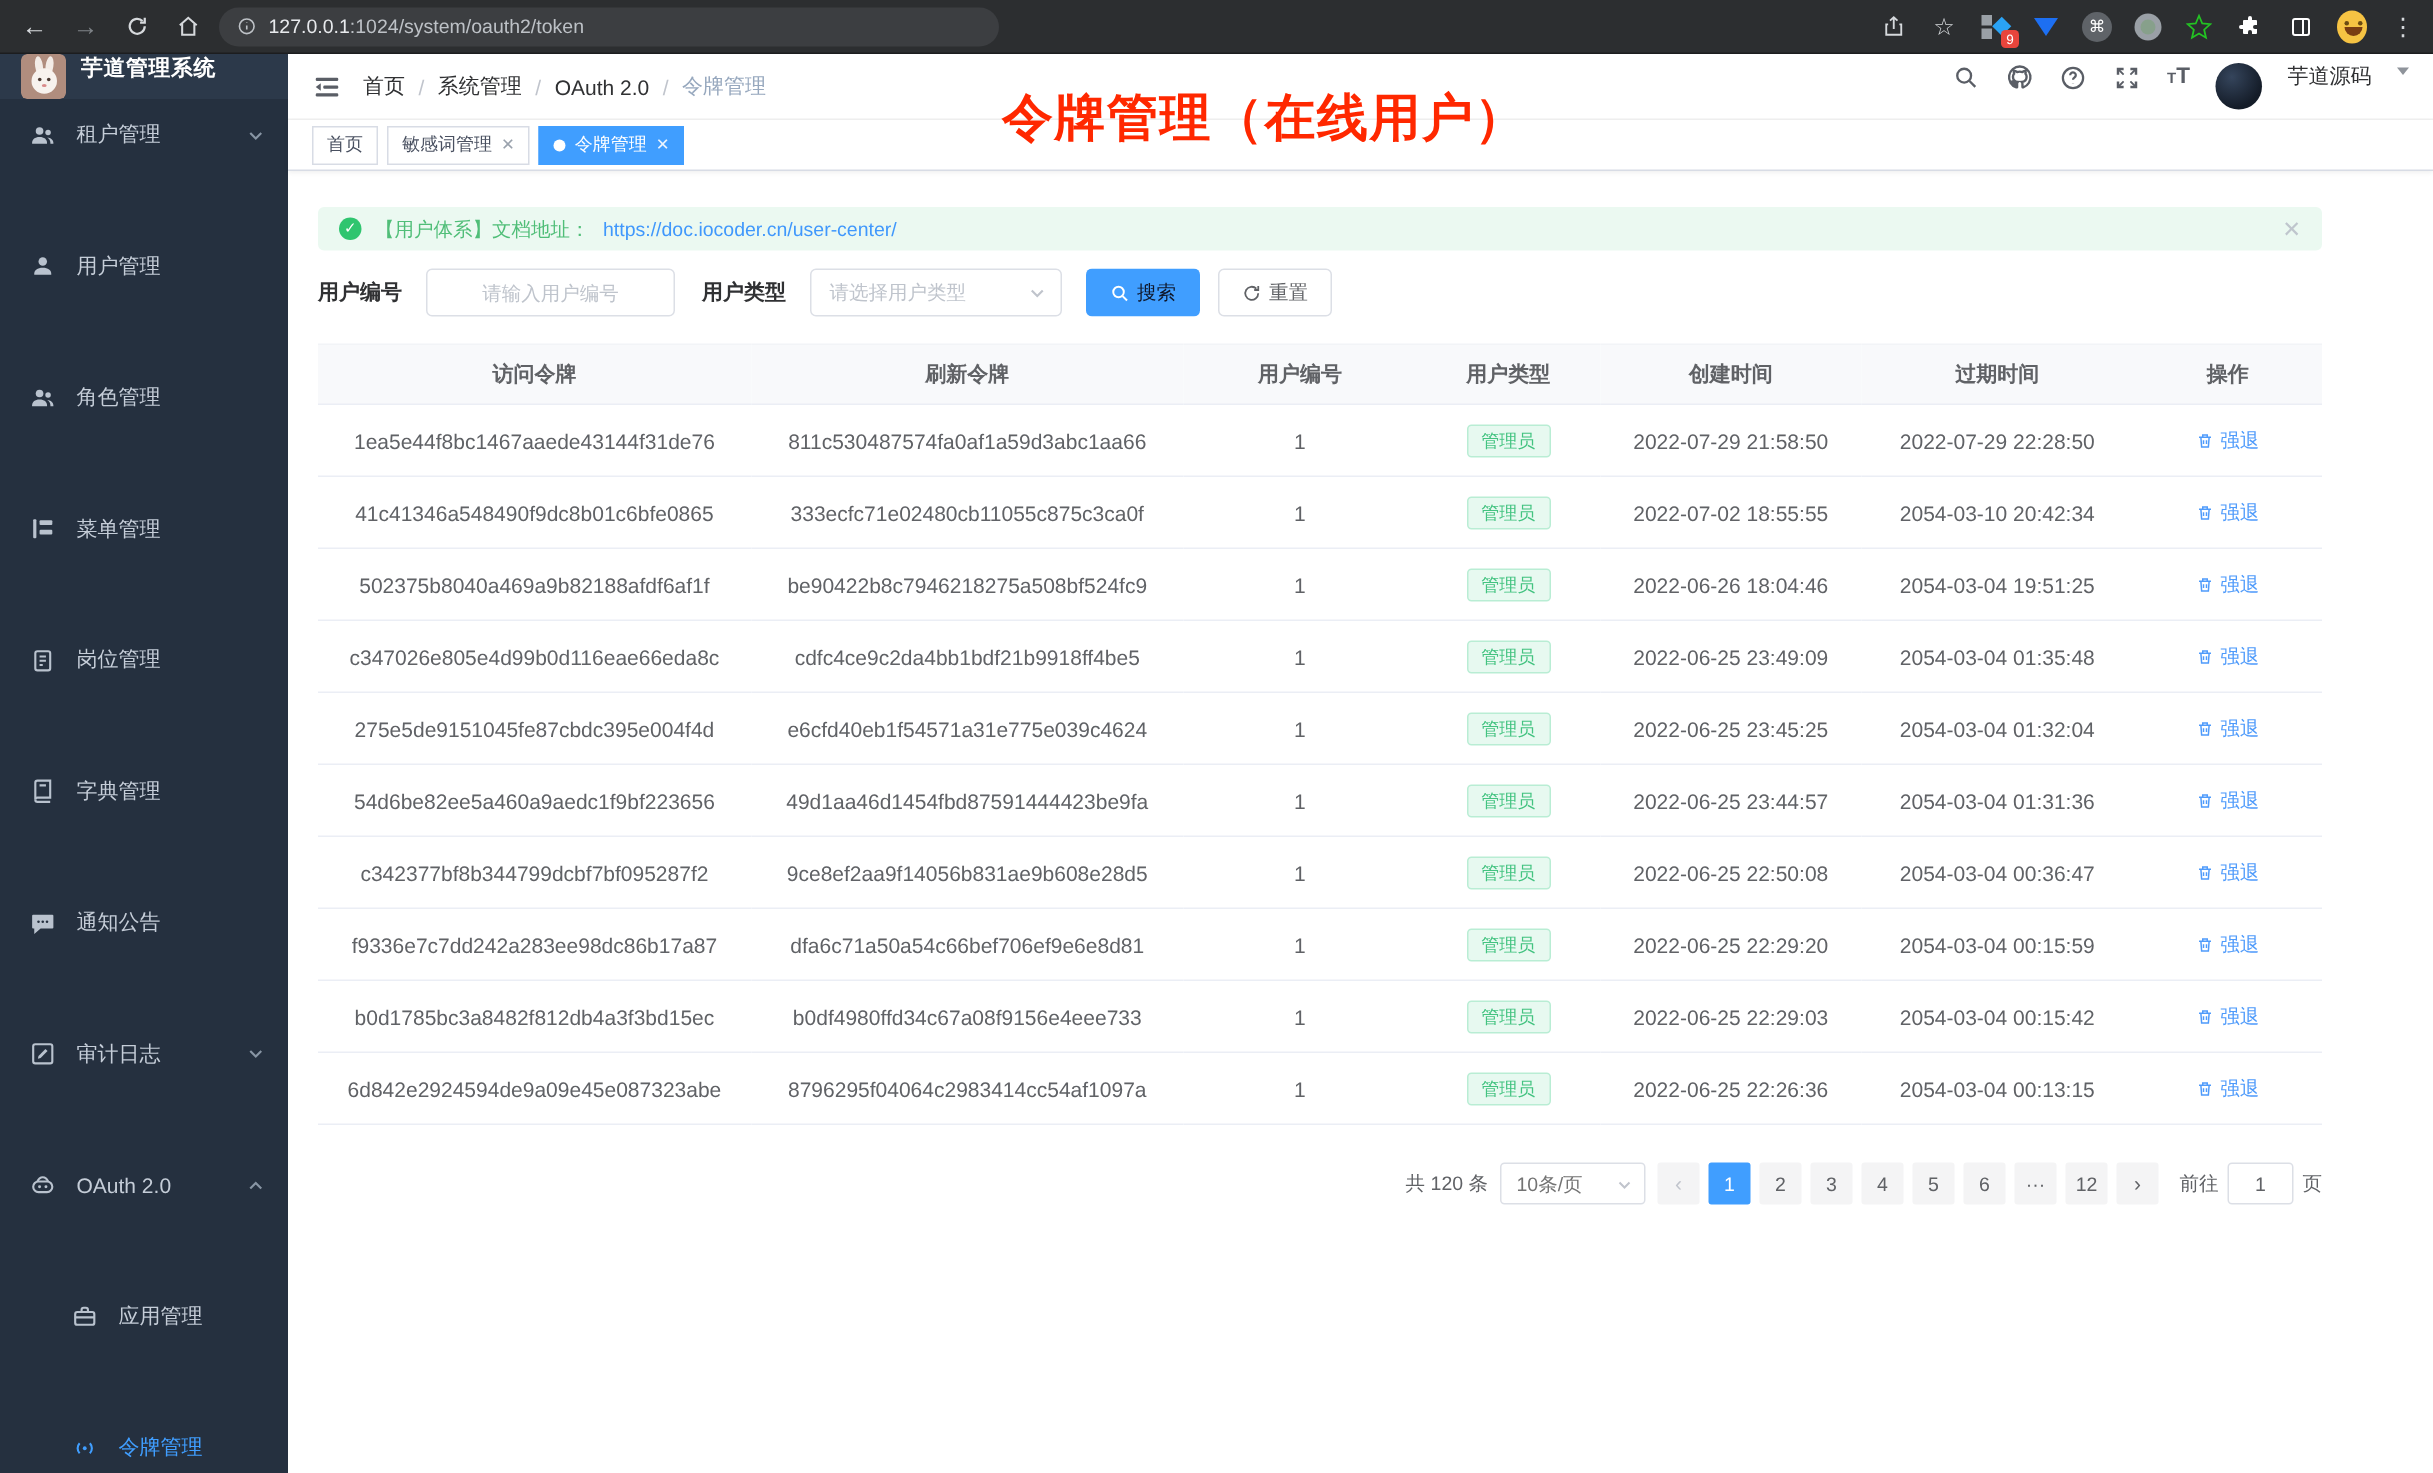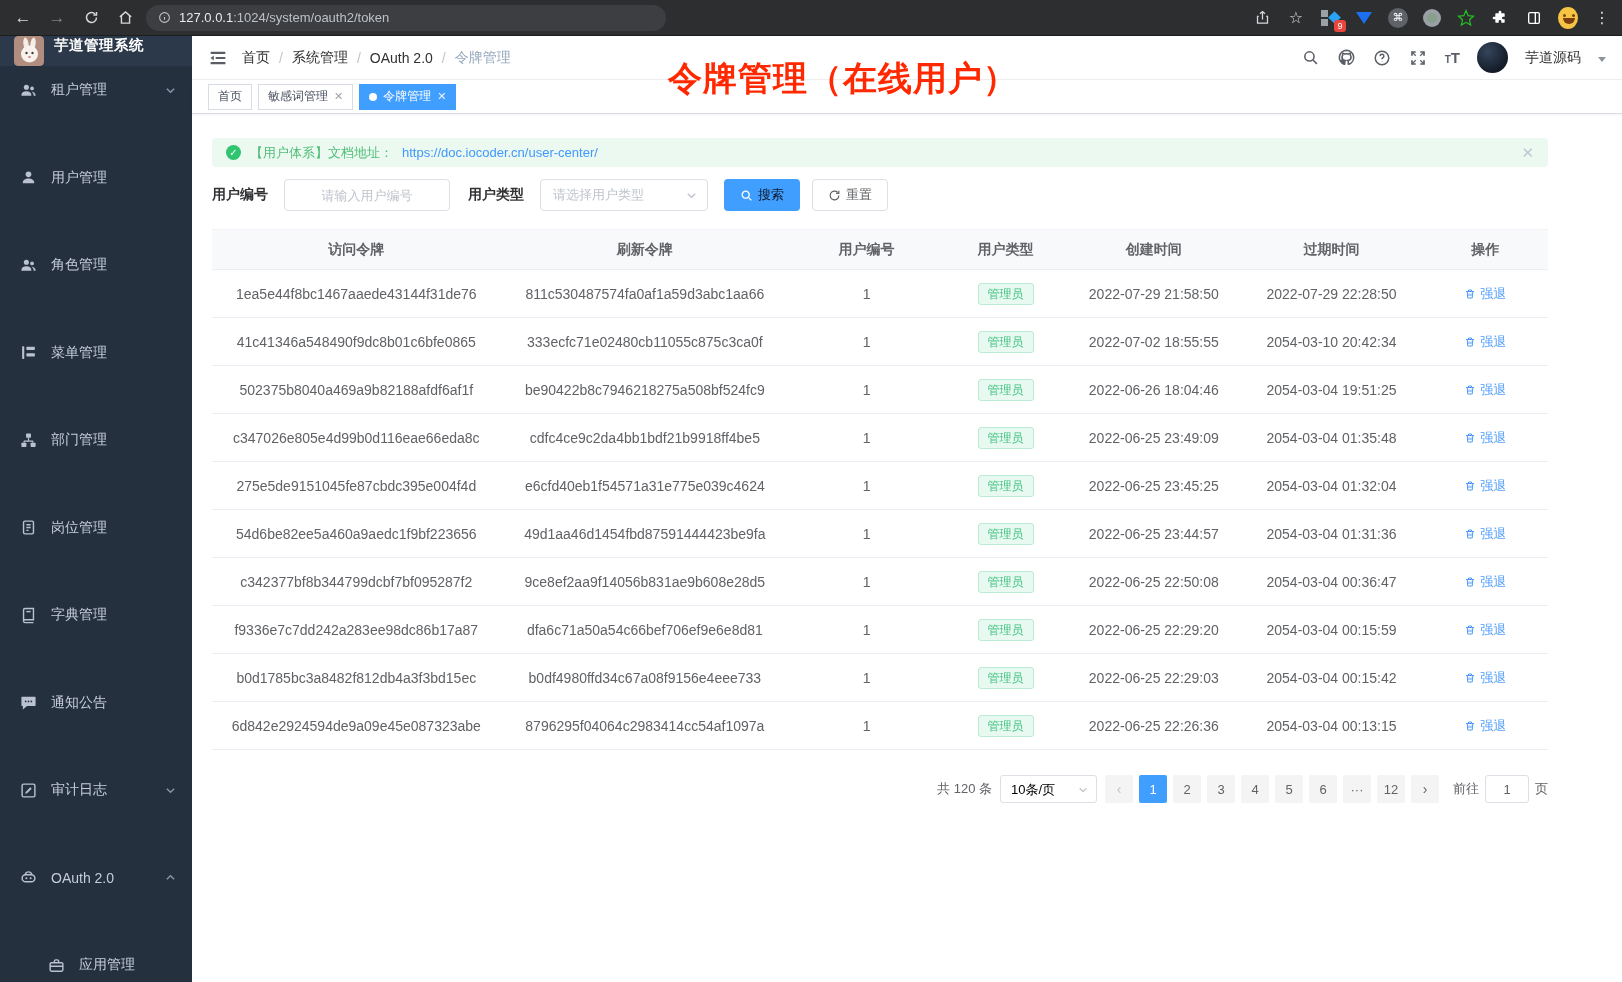--- a/index.html
+++ b/index.html
@@ -44,21 +44,21 @@
   .menu-lower .mitem { height:54px; }
 
   .main { flex:1; display:flex; flex-direction:column; background:#fff; min-width:0; }
 
   
   .navbar { height:44px; display:flex; align-items:center; padding:0 16px; gap:14px; border-bottom:1px solid #f0f0f0; }
   .hamburger { width:20px; height:20px; color:#5a5e66; cursor:pointer; }
   .breadcrumb { display:flex; align-items:center; gap:9px; font-size:14px; color:#303133; }
   .breadcrumb .sep { color:#c0c4cc; }
   .breadcrumb .bc-last { color:#97a8be; }
-  .nav-right { margin-left:auto; display:flex; align-items:center; gap:17px; }
+  .nav-right { margin-left:auto; display:flex; align-items:flex-start; gap:17px; }
   .nicon { width:19px; height:19px; color:#5a5e66; display:flex; align-items:center; justify-content:center; cursor:pointer; }
   .tt { font-size:15px; color:#5a5e66; font-weight:bold; letter-spacing:0; }
   .tt small { font-size:10px; font-weight:bold; }
   .nav-avatar { width:31px; height:31px; border-radius:50%; background:radial-gradient(circle at 35% 30%, #35455c, #141c28 70%); cursor:pointer; }
   .nav-user { font-size:14px; color:#303133; }
   .caret-down { width:0; height:0; border-left:4px solid transparent; border-right:4px solid transparent; border-top:5px solid #8f949b; margin-top:3px; }
 
   
   .tagsbar { height:34px; display:flex; align-items:center; gap:6px; padding:0 16px; border-bottom:1px solid #d8dce5; box-shadow:0 1px 3px rgba(0,0,0,.06); }
   .tag { height:26px; display:flex; align-items:center; gap:6px; padding:0 9px; border:1px solid #d8dce5; background:#fff; color:#495060; font-size:12px; cursor:pointer; }
@@ -89,21 +89,21 @@
   
   table.grid { width:100%; border-collapse:collapse; table-layout:fixed; }
   .grid th { height:40px; background:#f8f9fb; color:#606266; font-size:14px; font-weight:bold; text-align:center; border-bottom:1px solid #ebeef5; border-top:1px solid #f2f4f7; }
   .grid td { height:48px; color:#606266; font-size:14px; text-align:center; border-bottom:1px solid #ebeef5; white-space:nowrap; overflow:hidden; }
   .badge { display:inline-block; background:#e7f9f0; border:1px solid #b9edd4; color:#43c380; font-size:12px; border-radius:3px; padding:2px 9px; line-height:16px; }
   .kick { color:#4f9bfb; font-size:13px; display:inline-flex; align-items:center; gap:4px; text-decoration:none; cursor:pointer; }
   .kick svg { width:12px; height:12px; }
 
   
   .pager { display:flex; align-items:center; justify-content:flex-end; margin-top:25px; gap:8px; font-size:13px; color:#606266; }
-  .psel { width:97px; height:28px; border:1px solid #dcdfe6; border-radius:3px; display:flex; align-items:center; justify-content:space-between; padding:1px 8px 0 10px; color:#000000; cursor:pointer; }
+  .psel { width:97px; height:28px; border:1px solid #dcdfe6; border-radius:3px; display:flex; align-items:center; justify-content:space-between; padding:1px 8px 0 10px; color:#737373; cursor:pointer; }
   .psel .chev { width:10px; height:10px; color:#c0c4cc; }
   .pbtns { display:flex; align-items:center; gap:6px; }
   .pbtn { min-width:28px; height:28px; background:#f4f4f5; border-radius:2px; display:flex; align-items:center; justify-content:center; font-size:13px; color:#606266; cursor:pointer; border:none; font-family:inherit; }
   .pbtn.active { background:#409eff; color:#fff; }
   .pbtn.arrow { font-size:14px; }
   .pbtn.disabled { color:#c0c4cc; }
   .goto { display:flex; align-items:center; gap:6px; margin-left:6px; }
   .goto input { width:44px; height:28px; border:1px solid #dcdfe6; border-radius:3px; text-align:center; font-size:13px; color:#606266; font-family:inherit; }
 
   
@@ -235,29 +235,20 @@
       </div>
       <div class="mitem">
         <svg class="mi" viewBox="0 0 24 24" fill="currentColor">
             <rect x="3" y="3" width="3" height="18" rx="1"></rect>
             <rect x="9" y="4" width="12" height="4.5" rx="1"></rect>
             <rect x="9" y="13" width="12" height="4.5" rx="1"></rect>
           </svg>
         <span>菜单管理</span>
       </div>
       <div class="mitem">
-        <svg class="mi" viewBox="0 0 24 24" fill="currentColor">
-            <rect x="8.5" y="2" width="7" height="6" rx="1"></rect>
-            <rect x="2" y="15" width="7" height="6" rx="1"></rect>
-            <rect x="15" y="15" width="7" height="6" rx="1"></rect>
-            <path d="M11.2 8h1.6v4H18a1 1 0 0 1 1 1v2h-1.6v-1.4H6.6V15H5v-2a1 1 0 0 1 1-1h5.2z"></path>
-          </svg>
-        <span>部门管理</span>
-      </div>
-      <div class="mitem">
         <svg class="mi" viewBox="0 0 24 24" fill="none" stroke="currentColor" stroke-width="2">
             <rect x="5" y="3" width="14" height="18" rx="2"></rect>
             <path d="M9 8h6M9 12h6M9 16h3"></path>
           </svg>
         <span>岗位管理</span>
       </div>
       <div class="mitem">
         <svg class="mi" viewBox="0 0 24 24" fill="none" stroke="currentColor" stroke-width="2">
             <path d="M5 4a2 2 0 0 1 2-2h12v16H7a2 2 0 0 0-2 2z"></path>
             <path d="M5 20a2 2 0 0 0 2 2h12"></path>

